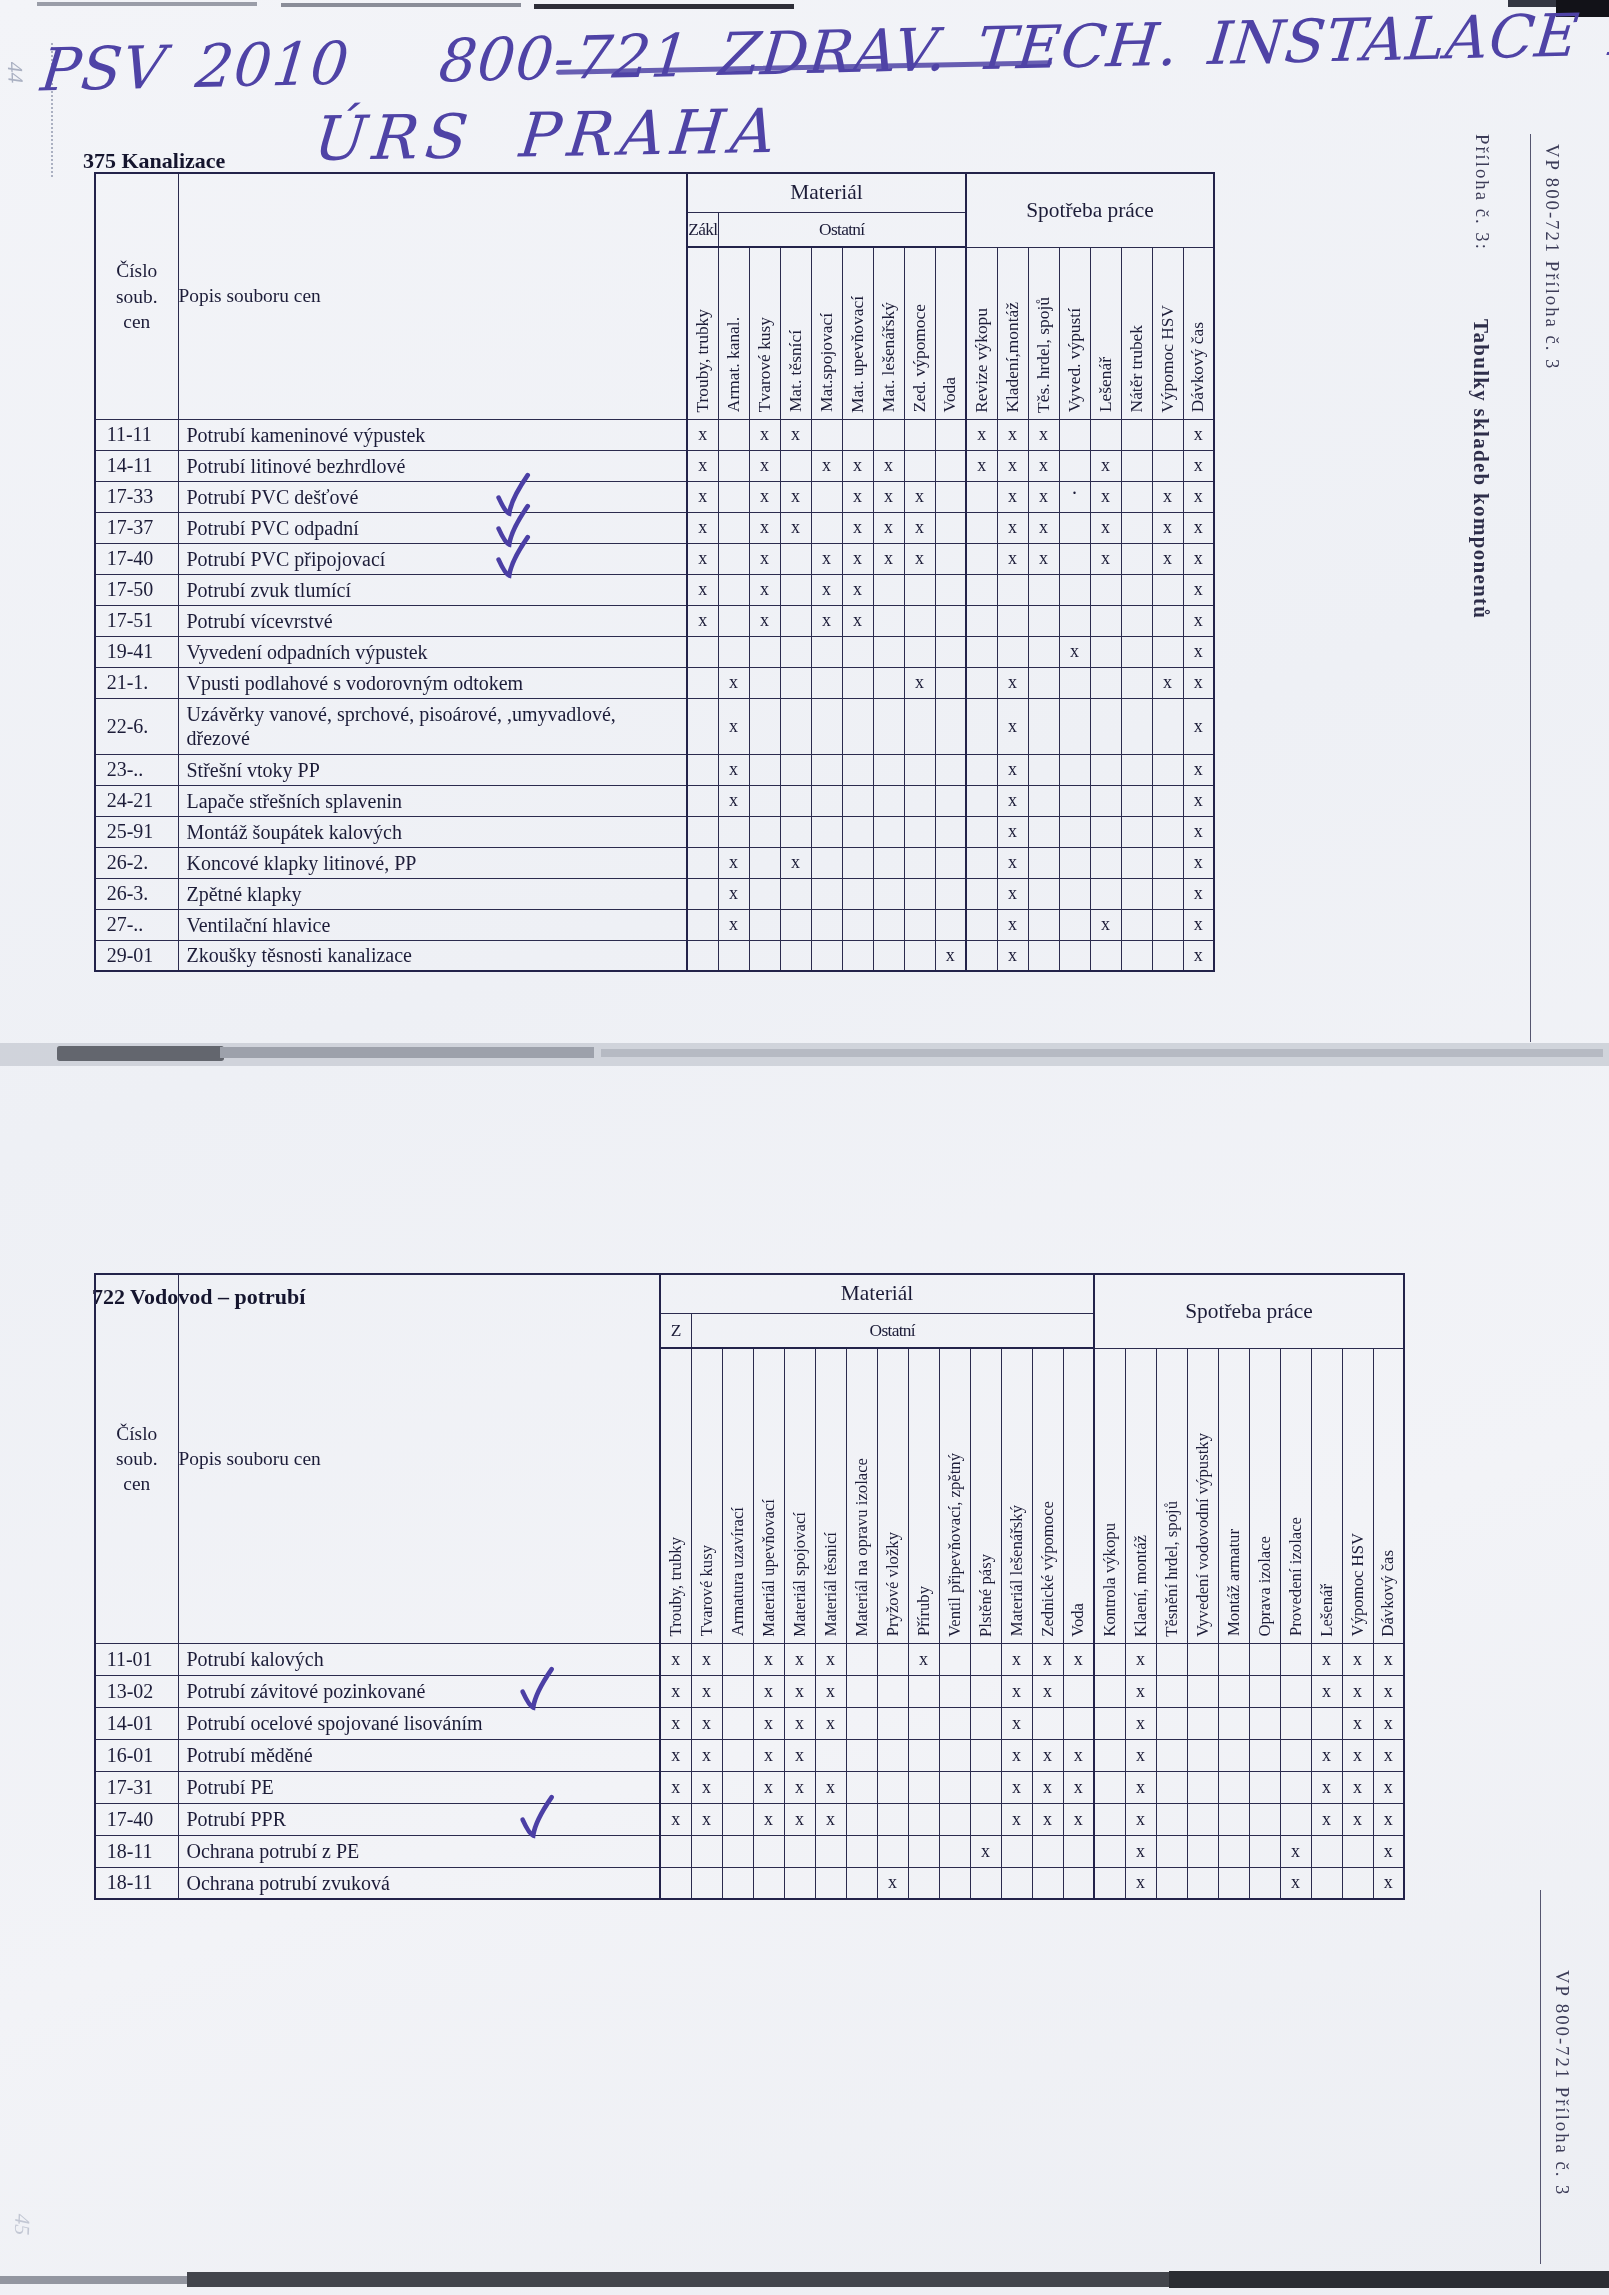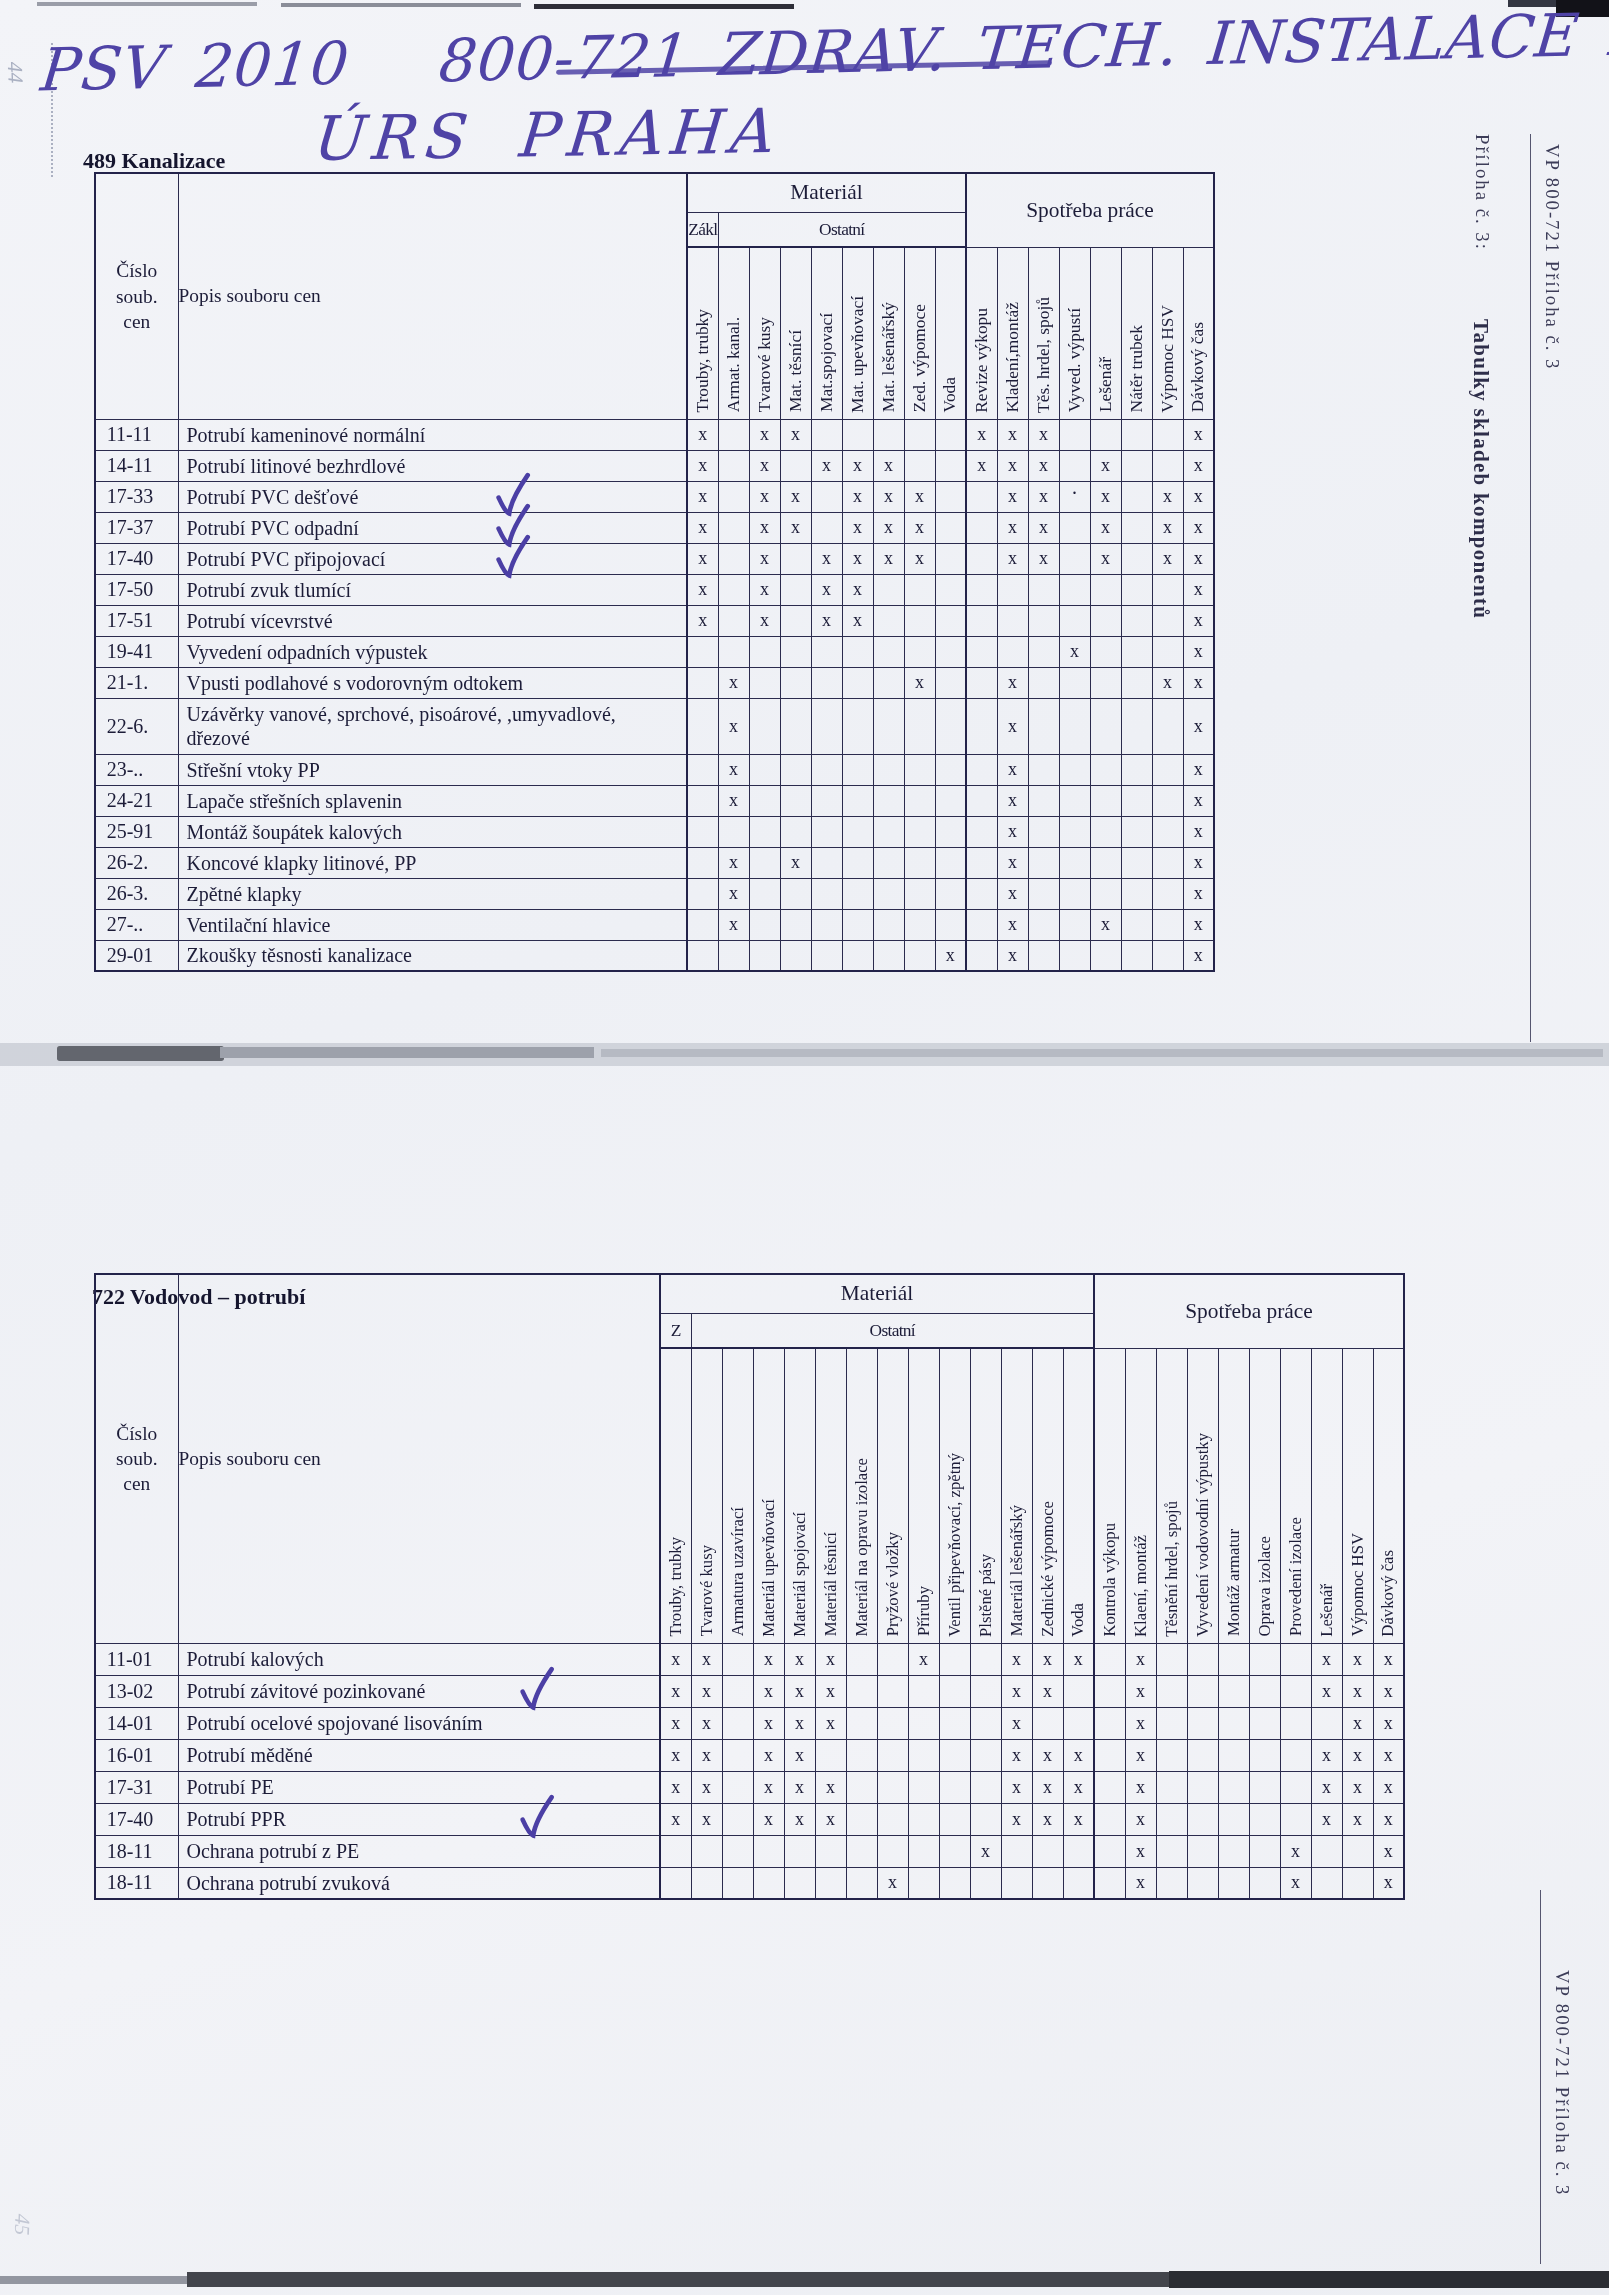--- a/index.html
+++ b/index.html
@@ -84,21 +84,21 @@
   <div class="marginnum" style="left:4px;top:60px;color:rgba(110,120,150,.55);transform:rotate(88deg);">44</div>
   <div class="marginnum" style="left:10.7px;top:2212px;color:rgba(130,140,165,.42);transform:rotate(92deg);">45</div>
 
   <div class="vrule" style="left:1530px;top:134px;height:908px;"></div>
   <div class="vtext" style="left:1541px;top:144px;">VP  800-721   Příloha č. 3</div>
   <div class="vtext" style="left:1471px;top:134px;">Příloha č. 3:</div>
   <div class="vtext vbold" style="left:1468px;top:319px;">Tabulky skladeb komponentů</div>
   <div class="vrule" style="left:1540px;top:1890px;height:374px;"></div>
   <div class="vtext" style="left:1551px;top:1970px;">VP  800-721   Příloha č. 3</div>
 
-  <div class="t-title t1t">489 Kanalizace</div>
+  <div class="t-title t1t">375 Kanalizace</div>
   <div class="t-title t2t">722 Vodovod – potrubí</div>
 
   <div id="table1-mount">
       <table class="ctab t1">
         <colgroup>
           <col style="width: 83px;">
           <col style="width: 509px;">
           <col style="width: 31px;">
           <col style="width: 31px;">
           <col style="width: 31px;">
@@ -182,21 +182,21 @@
               <span>Výpomoc HSV</span>
             </th>
             <th class="rot">
               <span>Dávkový čas</span>
             </th>
           </tr>
         </thead>
         <tbody>
           <tr style="height: 31px;">
             <td class="code">11-11</td>
-            <td class="desc">Potrubí kameninové normální</td>
+            <td class="desc">Potrubí kameninové výpustek</td>
             <td class="mark bl3">x</td>
             <td class="mark"></td>
             <td class="mark">x</td>
             <td class="mark">x</td>
             <td class="mark"></td>
             <td class="mark"></td>
             <td class="mark"></td>
             <td class="mark"></td>
             <td class="mark"></td>
             <td class="mark bl3">x</td>

